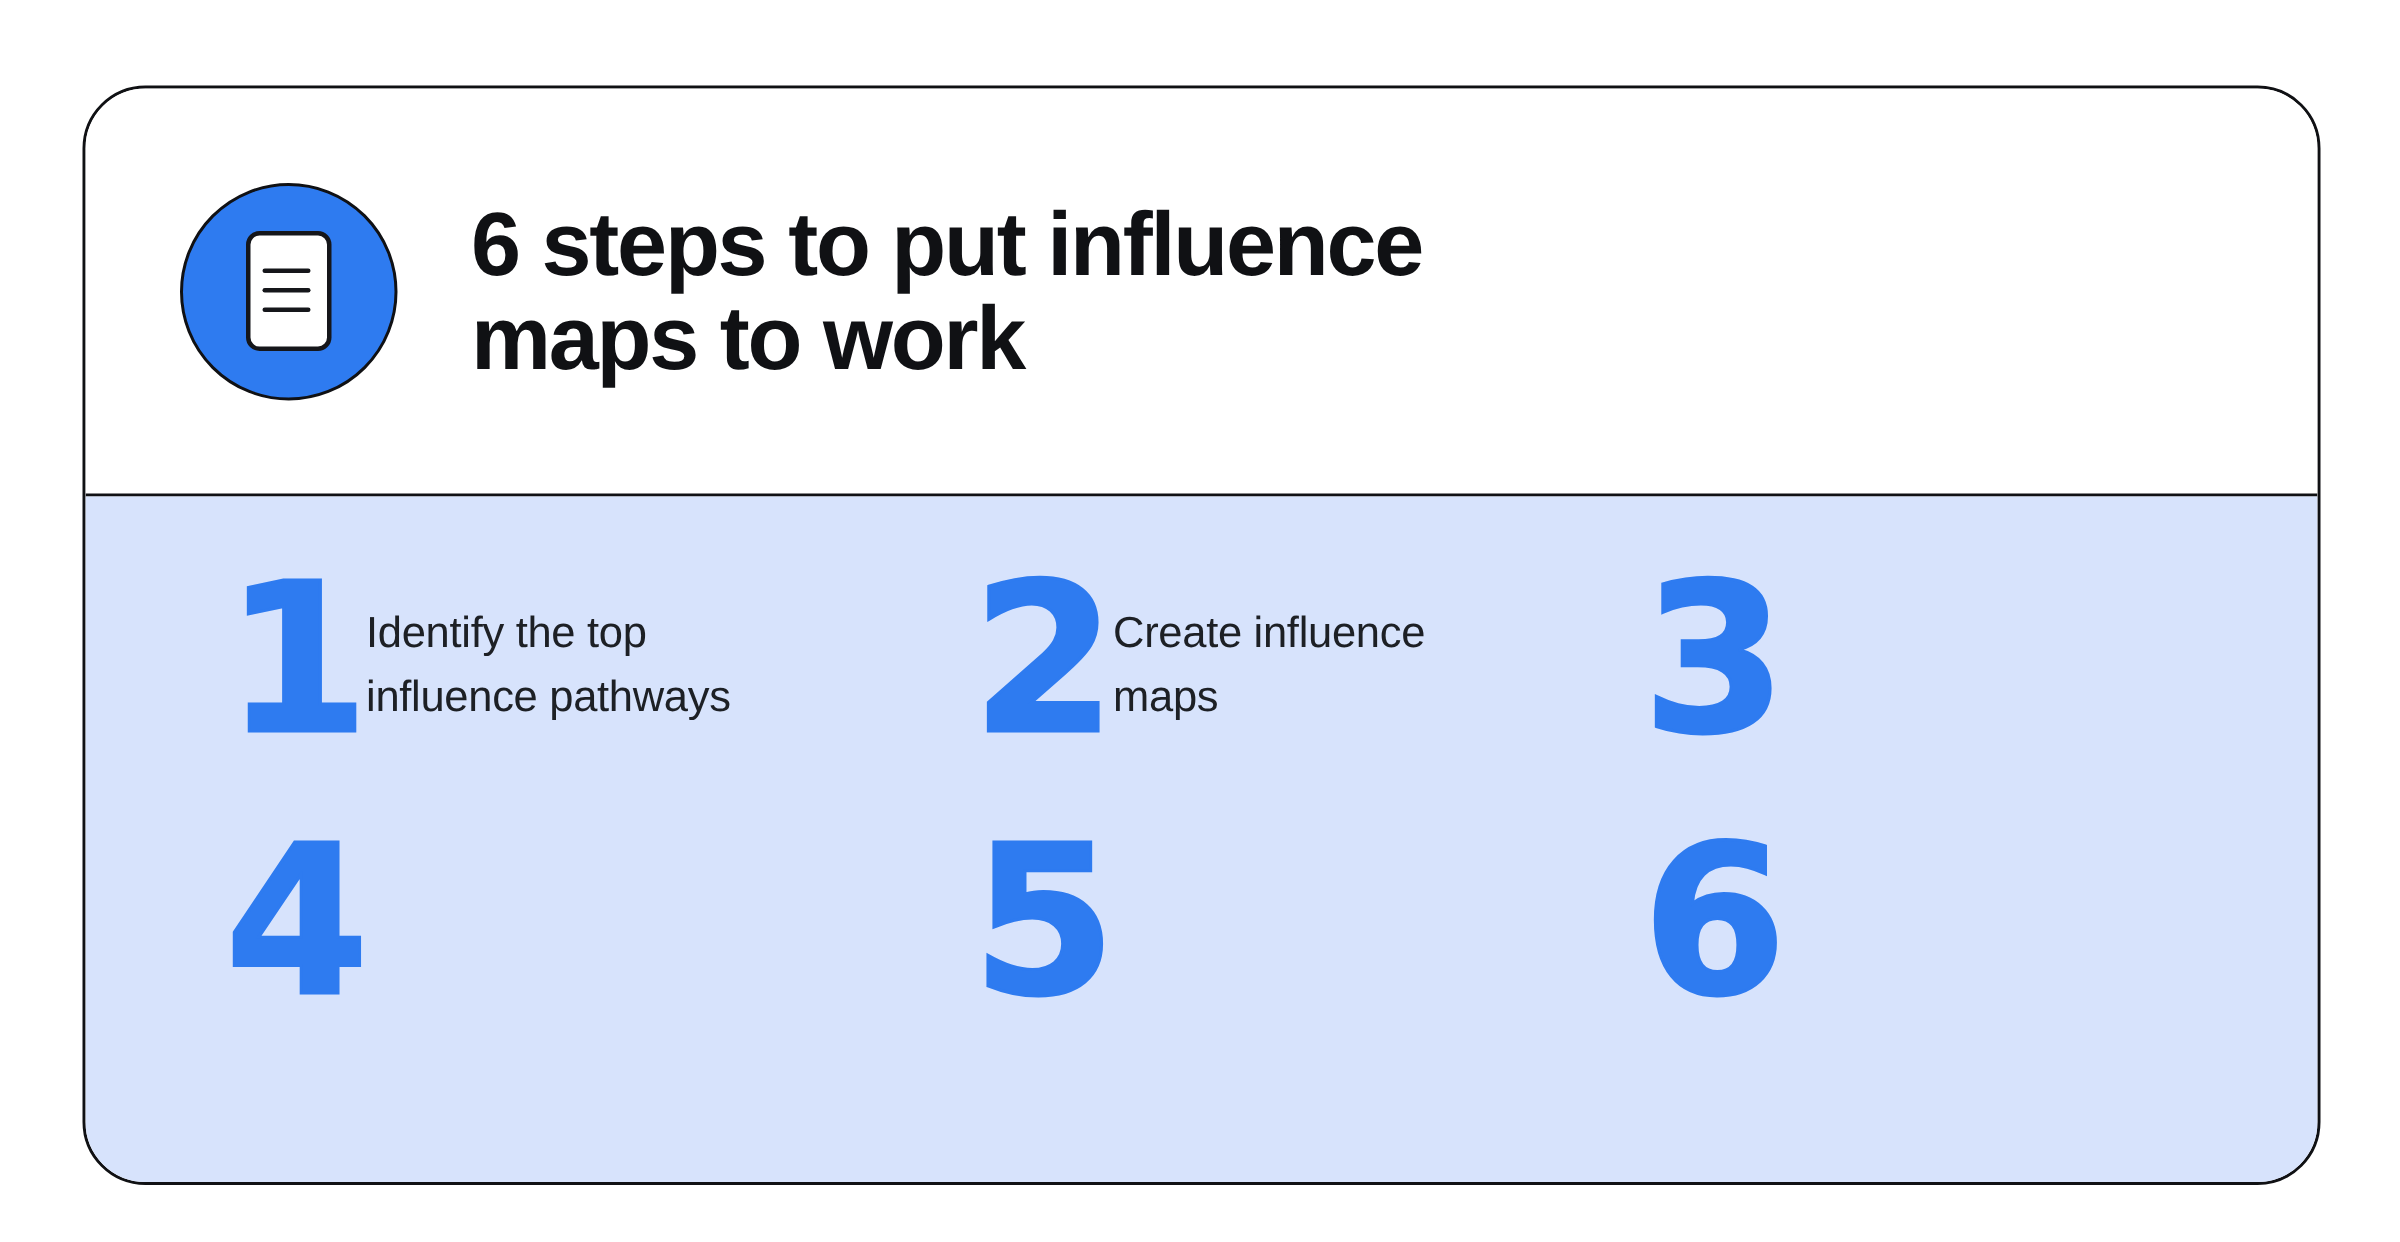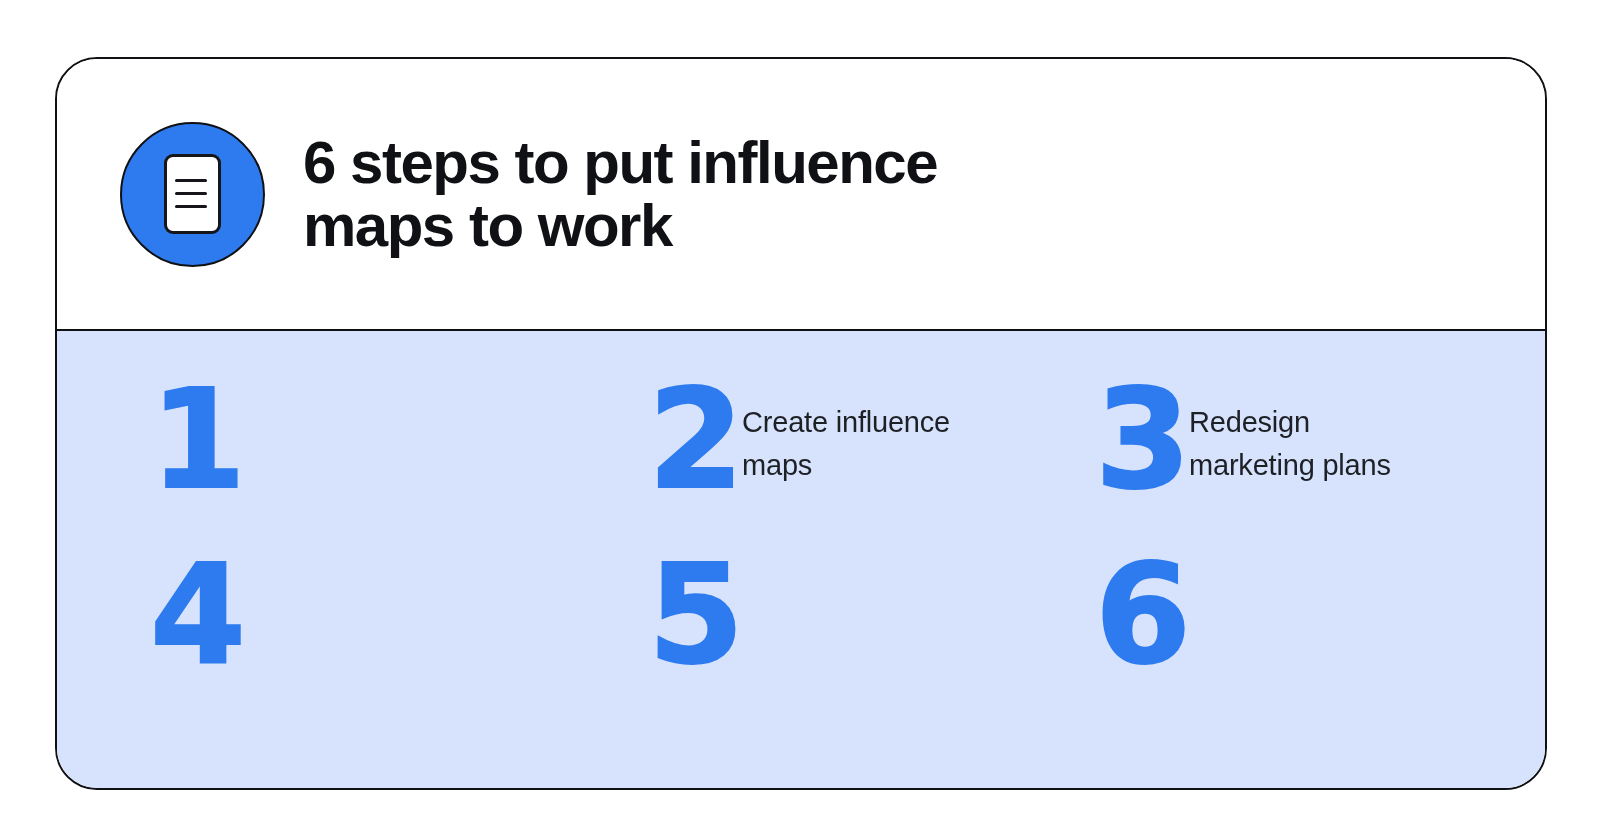--- a/index.html
+++ b/index.html
@@ -34,21 +34,21 @@
     border: 2px solid var(--ink);
     border-radius: 42px;
     overflow: hidden;
   }
   
   .card-header {
     height: 272px;
     display: flex;
     align-items: center;
     padding-left: 63px;
-    gap: 38px;
+    gap: 49px;
     background: #ffffff;
     border-bottom: 2px solid var(--ink);
   }
   .icon-circle {
     width: 145px;
     height: 145px;
     flex: 0 0 145px;
     border-radius: 50%;
     background: var(--accent-blue);
     border: 2px solid var(--ink);
@@ -134,30 +134,30 @@
         </div>
       </div>
       <h1 class="title">6 steps to put influence<br>maps to work</h1>
     </div>
 
     <div class="card-body">
       <div class="steps-grid">
 
         <div class="step">
           <span class="step-number">1</span>
+          <div class="step-label">Identify the top<br>influence pathways</div>
         </div>
 
         <div class="step">
           <span class="step-number">2</span>
           <div class="step-label">Create influence<br>maps</div>
         </div>
 
         <div class="step">
           <span class="step-number">3</span>
-          <div class="step-label">Redesign<br>marketing plans</div>
         </div>
 
         <div class="step">
           <span class="step-number">4</span>
         </div>
 
         <div class="step">
           <span class="step-number">5</span>
         </div>
 

